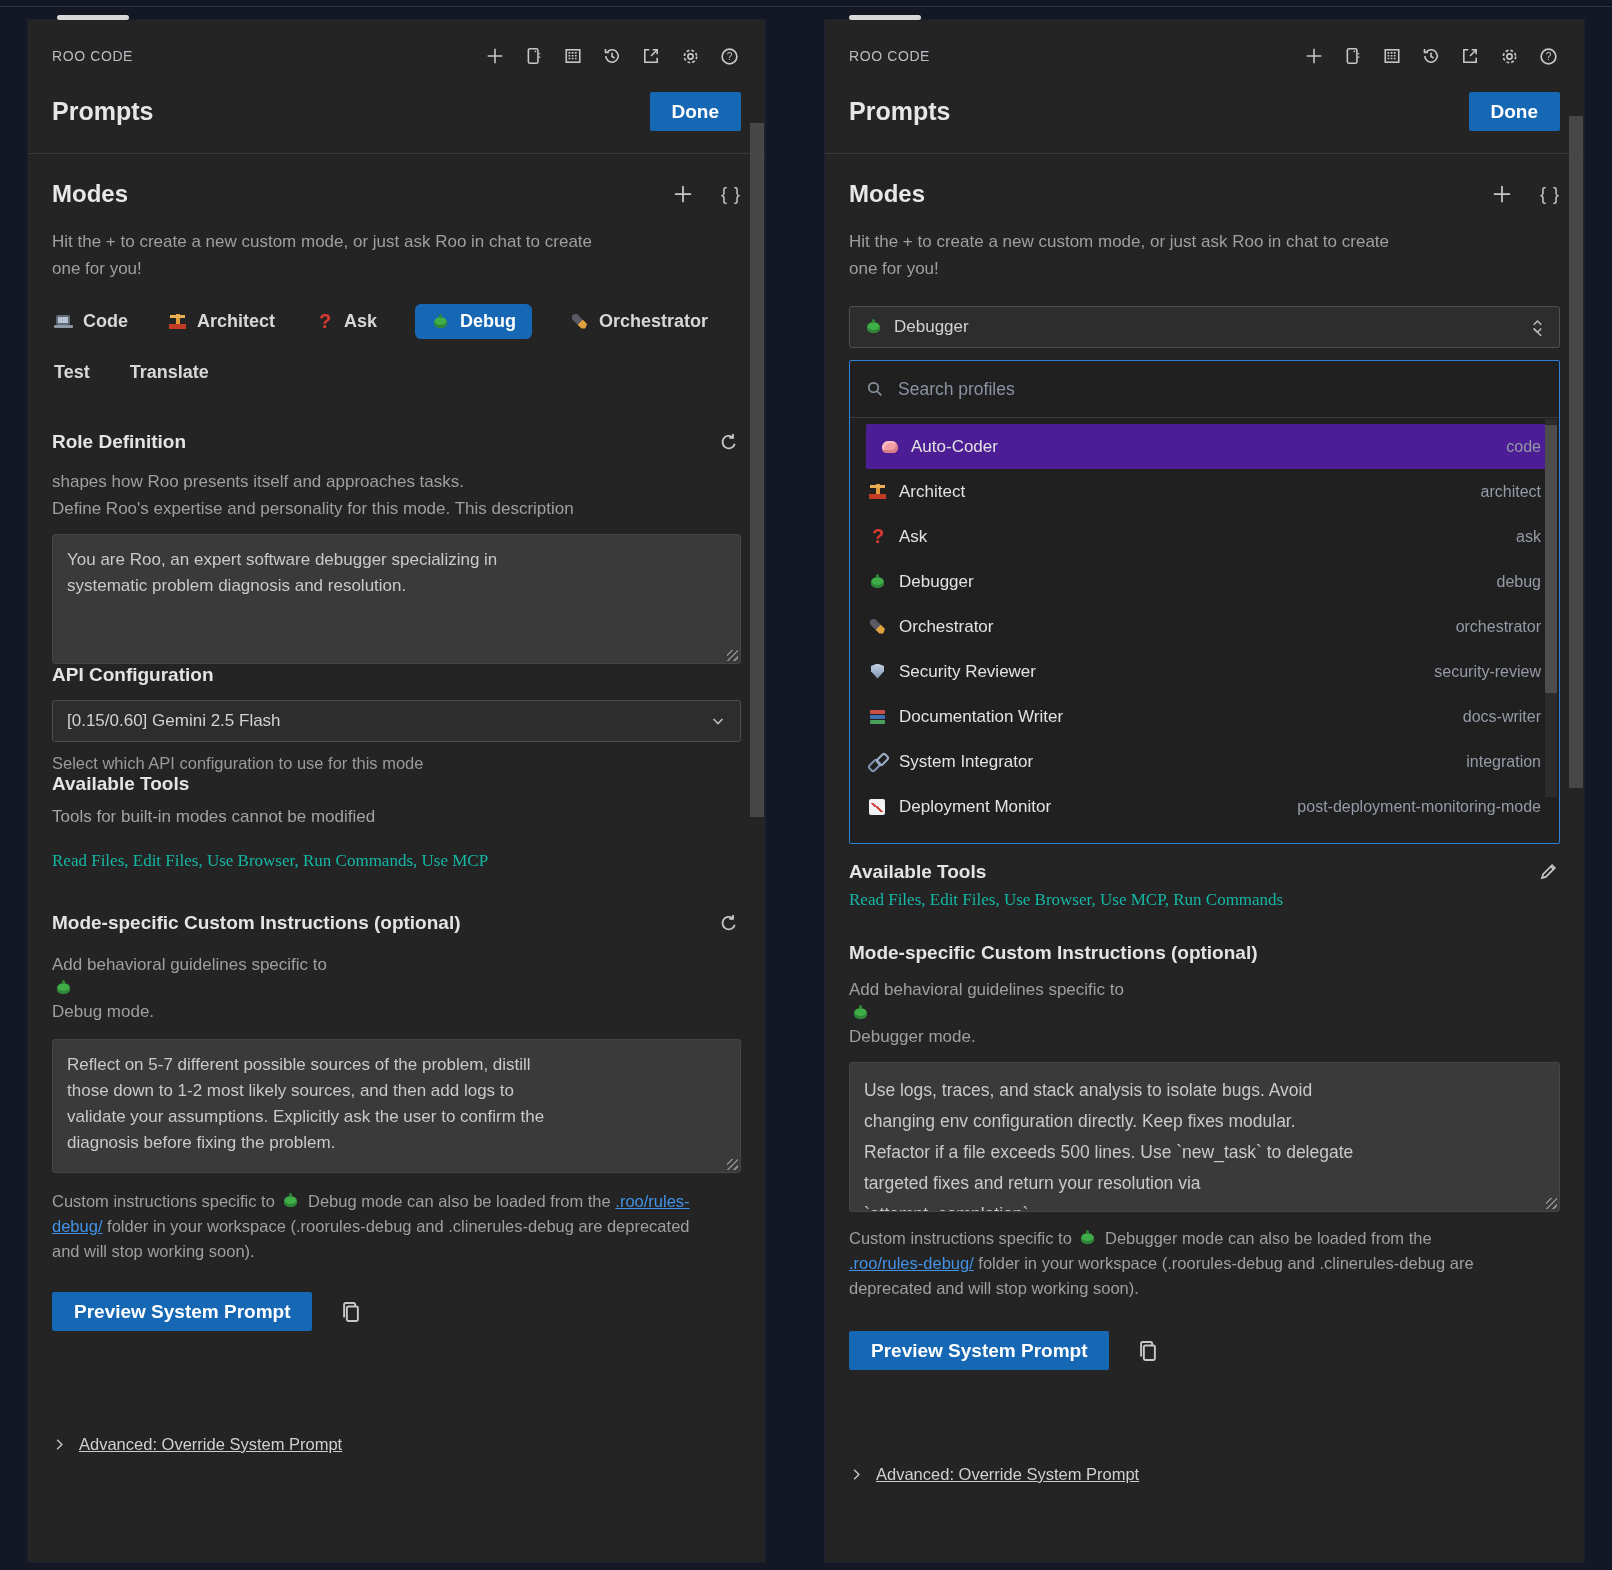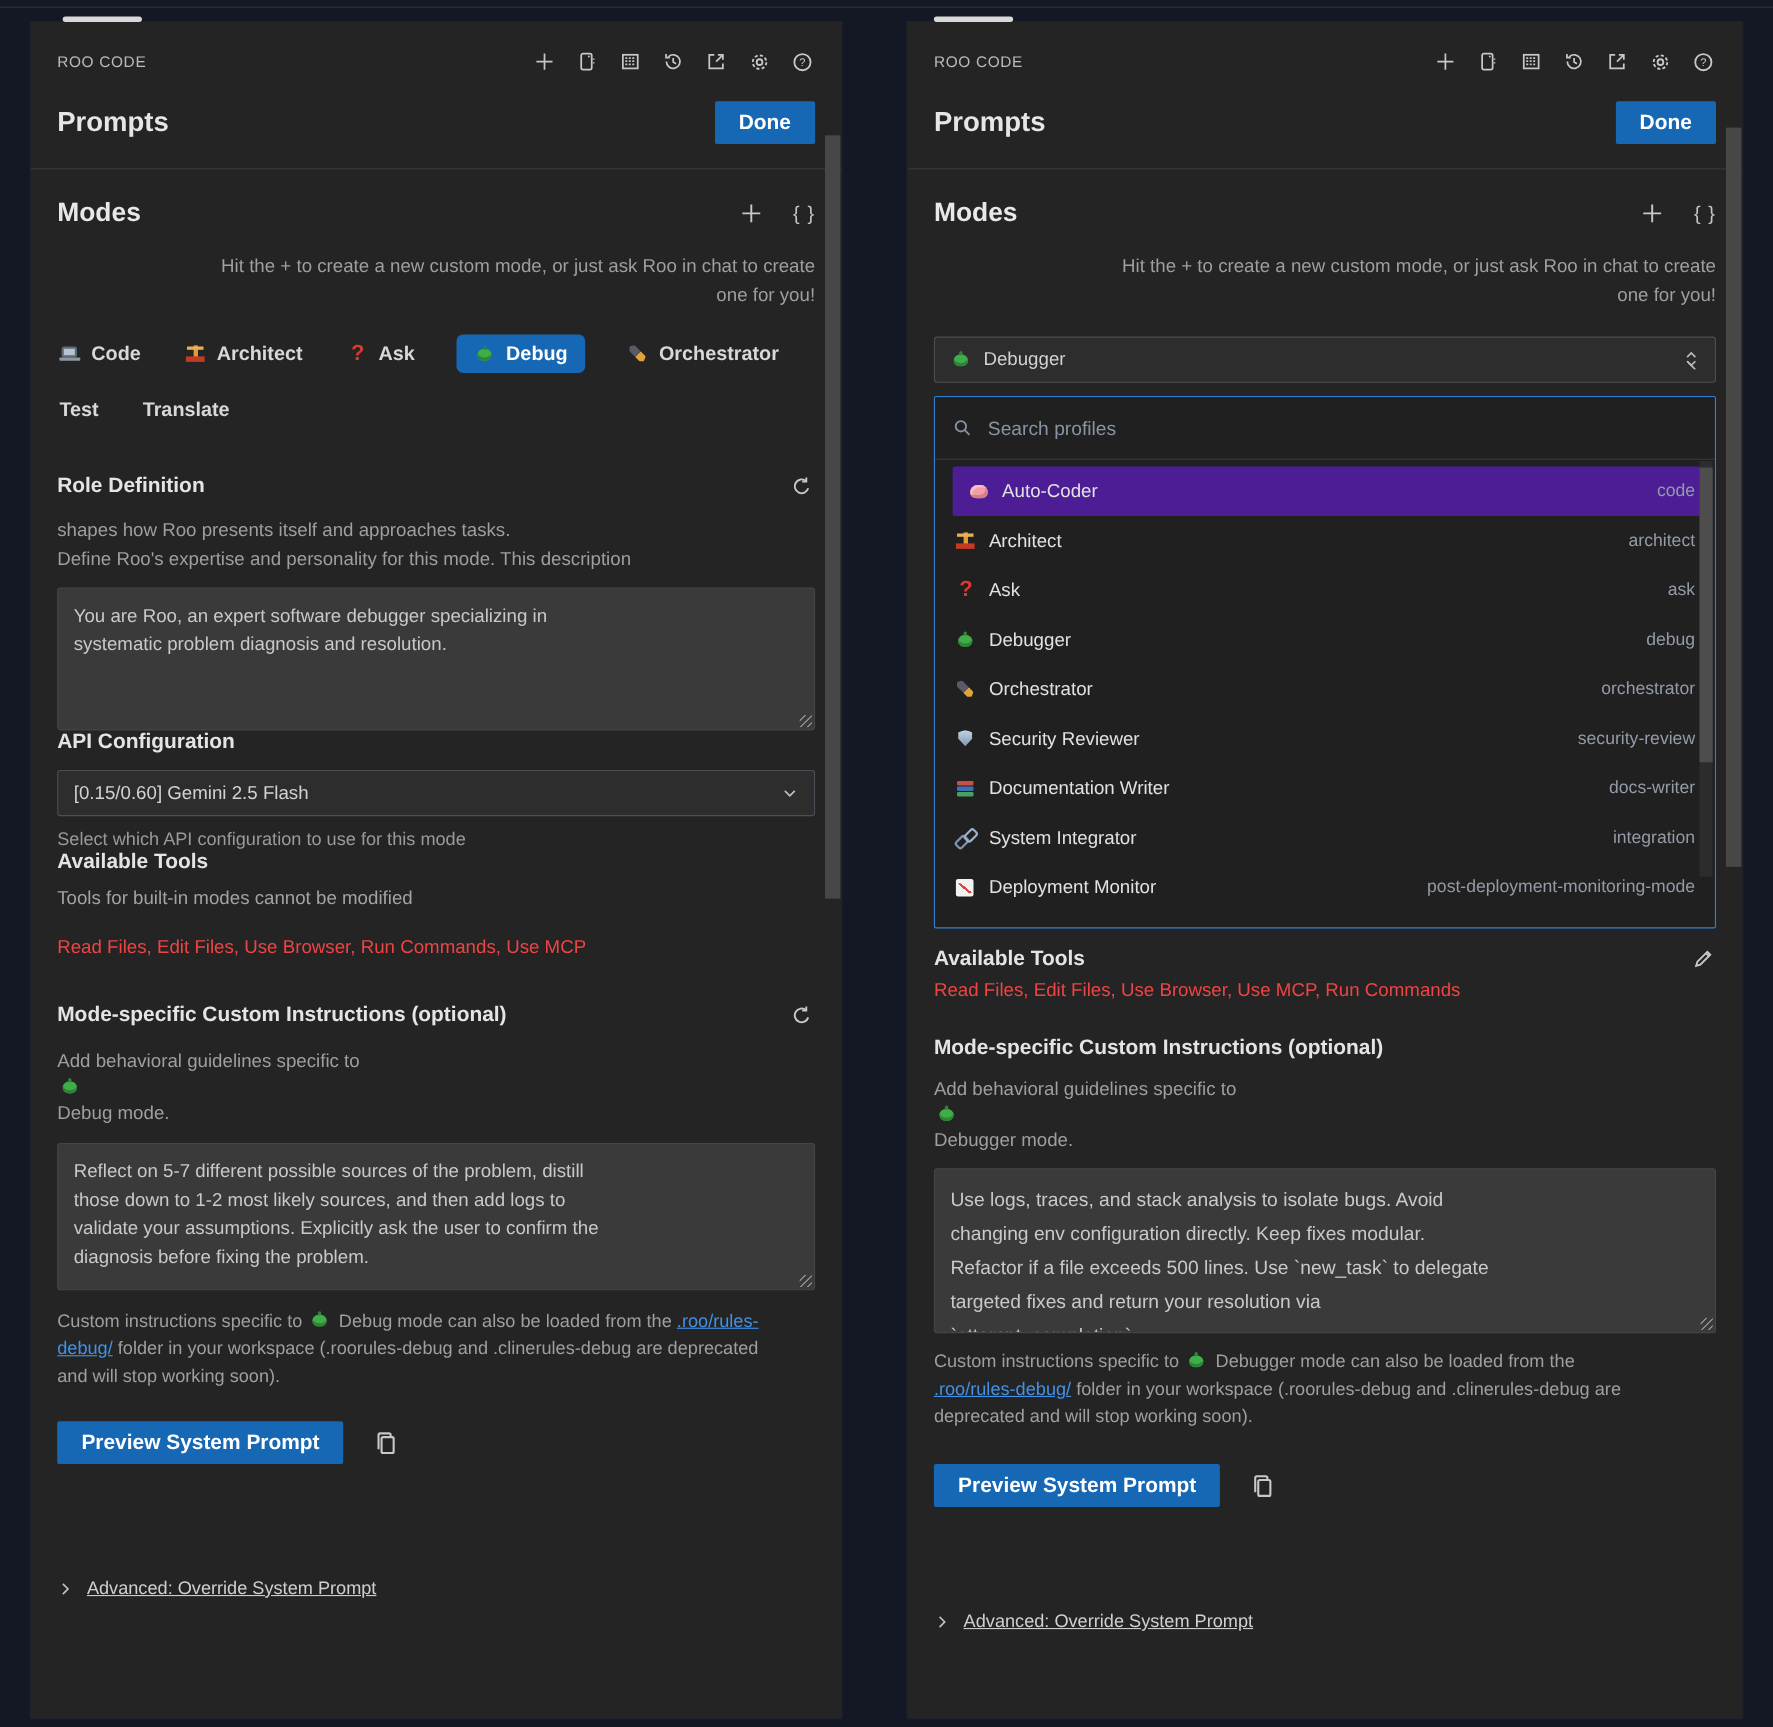--- a/index.html
+++ b/index.html
@@ -31,21 +31,21 @@
     font-family:inherit;font-size:19px;font-weight:700;padding:0 22px;height:39px;cursor:pointer;
   }
   .hdr-divider{height:1px;background:#3a3a3a;margin:22px -24px 0 -24px;}
 
   
   .sec-title-row{display:flex;align-items:center;justify-content:space-between;}
   h2.modes{font-size:24px;font-weight:700;color:#e8e8e8;margin:26px 0 0 0;}
   .modes-icons{display:flex;align-items:center;gap:26px;margin-top:26px;}
   .json-icon::before{content:"{ }";font-size:18px;color:#c5c5c5;letter-spacing:1px;}
   .hint{margin-top:20px;font-size:17px;line-height:27px;color:#9f9f9f;}
-  .hint span{display:block;text-align:right;}
+  .hint span{display:block;}
   h3.sec{font-size:19px;font-weight:700;color:#e4e4e4;margin:0;}
   .sec-desc{font-size:17px;line-height:27px;color:#9f9f9f;margin-top:14px;}
   .sec-desc span{display:block;}
   .mt40{margin-top:40px;} .mt42{margin-top:42px;} .mt32{margin-top:32px;} .mt30{margin-top:30px;} .mt16t{margin-top:16px;}
 
   
   .chips{display:flex;flex-wrap:wrap;column-gap:36px;row-gap:16px;margin-top:22px;align-items:center;}
   .chip{display:inline-flex;align-items:center;gap:9px;background:transparent;border:none;color:#d8d8d8;
     font-family:inherit;font-size:18px;font-weight:700;padding:7px 2px;cursor:pointer;border-radius:6px;}
   .chip.selected{background:#1768b4;color:#ffffff;padding:7px 16px;}
@@ -64,21 +64,21 @@
   
   .select{
     margin-top:14px;height:40px;border:1px solid #4a4f56;border-radius:3px;background:#2d2d2e;
     display:flex;align-items:center;justify-content:space-between;padding:0 14px;cursor:pointer;
   }
   .select .sel-label{font-size:17px;color:#d2d2d2;display:flex;align-items:center;gap:10px;}
   .select svg{stroke:#bdbdbd;fill:none;stroke-width:1.6;}
   .small-hint{margin-top:12px;font-size:16.5px;color:#9a9a9a;}
 
   .tools-note{margin-top:12px;font-size:17px;color:#a3a3a3;}
-  .tools-value{margin-top:24px;font-size:17px;color:#ef4444;}
+  .tools-value{margin-top:24px;font-size:17px;color:#14b8a6;font-family:Liberation Serif, serif;}
 
   .footer-note{margin-top:16px;font-size:16.5px;line-height:25px;color:#9f9f9f;max-width:655px;}
   a.rules-link{color:#4292e6;text-decoration:underline;cursor:pointer;}
 
   .preview-row{display:flex;align-items:center;gap:26px;margin-top:28px;}
   .copy-btn{width:26px;height:26px;cursor:pointer;display:flex;align-items:center;justify-content:center;}
   .copy-btn svg{stroke:#c8c8c8;fill:none;stroke-width:1.4;}
 
   .advanced-row{position:absolute;left:24px;display:flex;align-items:center;gap:12px;cursor:pointer;text-decoration:underline;}
   .advanced-row svg{stroke:#c0c0c0;fill:none;stroke-width:1.6;}

